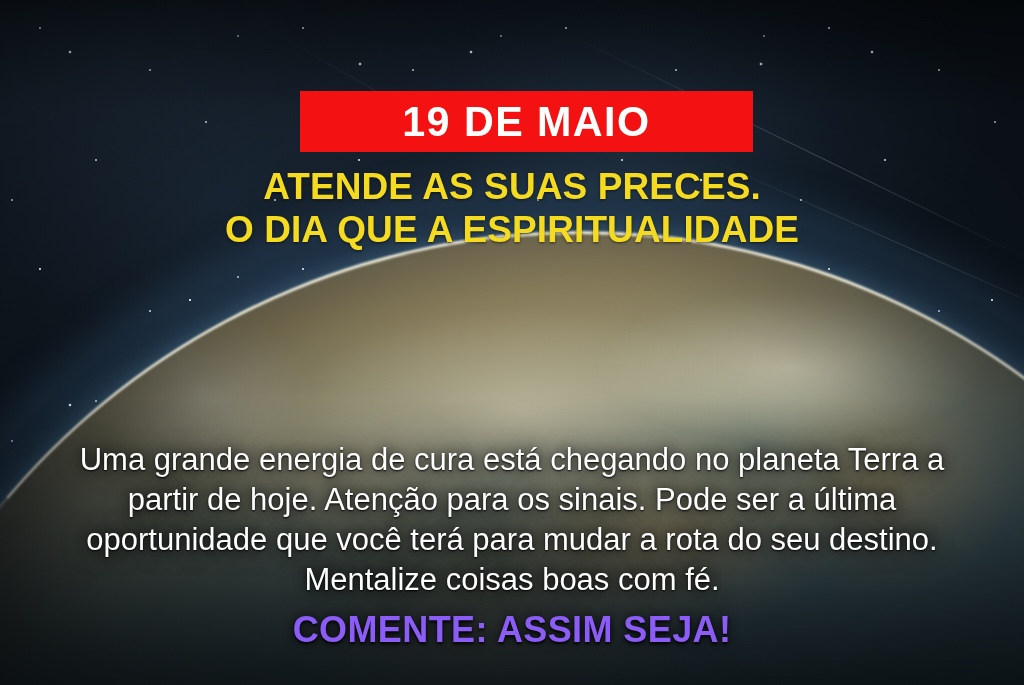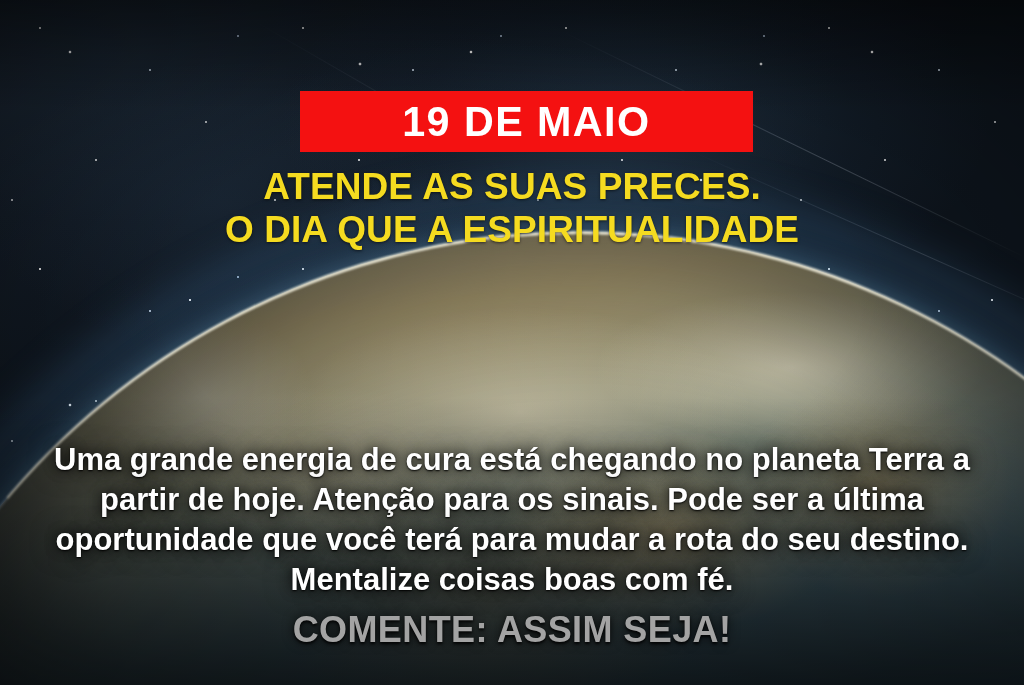--- a/index.html
+++ b/index.html
@@ -193,36 +193,36 @@
   .headline-line { display: block; white-space: nowrap; }
 
   .body-copy {
     position: absolute;
     left: 50px;
     right: 50px;
     top: 440px;
     text-align: center;
     color: #ffffff;
     font-size: 31px;
-    font-weight: 700;
+    font-weight: 400;
     line-height: 1.29;
     letter-spacing: 0;
     text-shadow:
       0 0 12px rgba(0,0,0,.85),
       0 0 26px rgba(0,0,0,.6),
       0 1px 2px rgba(0,0,0,.9);
   }
 
   .cta {
     position: absolute;
     left: 0;
     right: 0;
     top: 612px;
     text-align: center;
-    color: #a3a3a3;
+    color: #8b5cf6;
     font-size: 36px;
     font-weight: 700;
     letter-spacing: .4px;
     line-height: 1;
     text-shadow:
       0 0 12px rgba(0,0,0,.8),
       0 2px 3px rgba(0,0,0,.85);
   }
 </style>
 </head>

